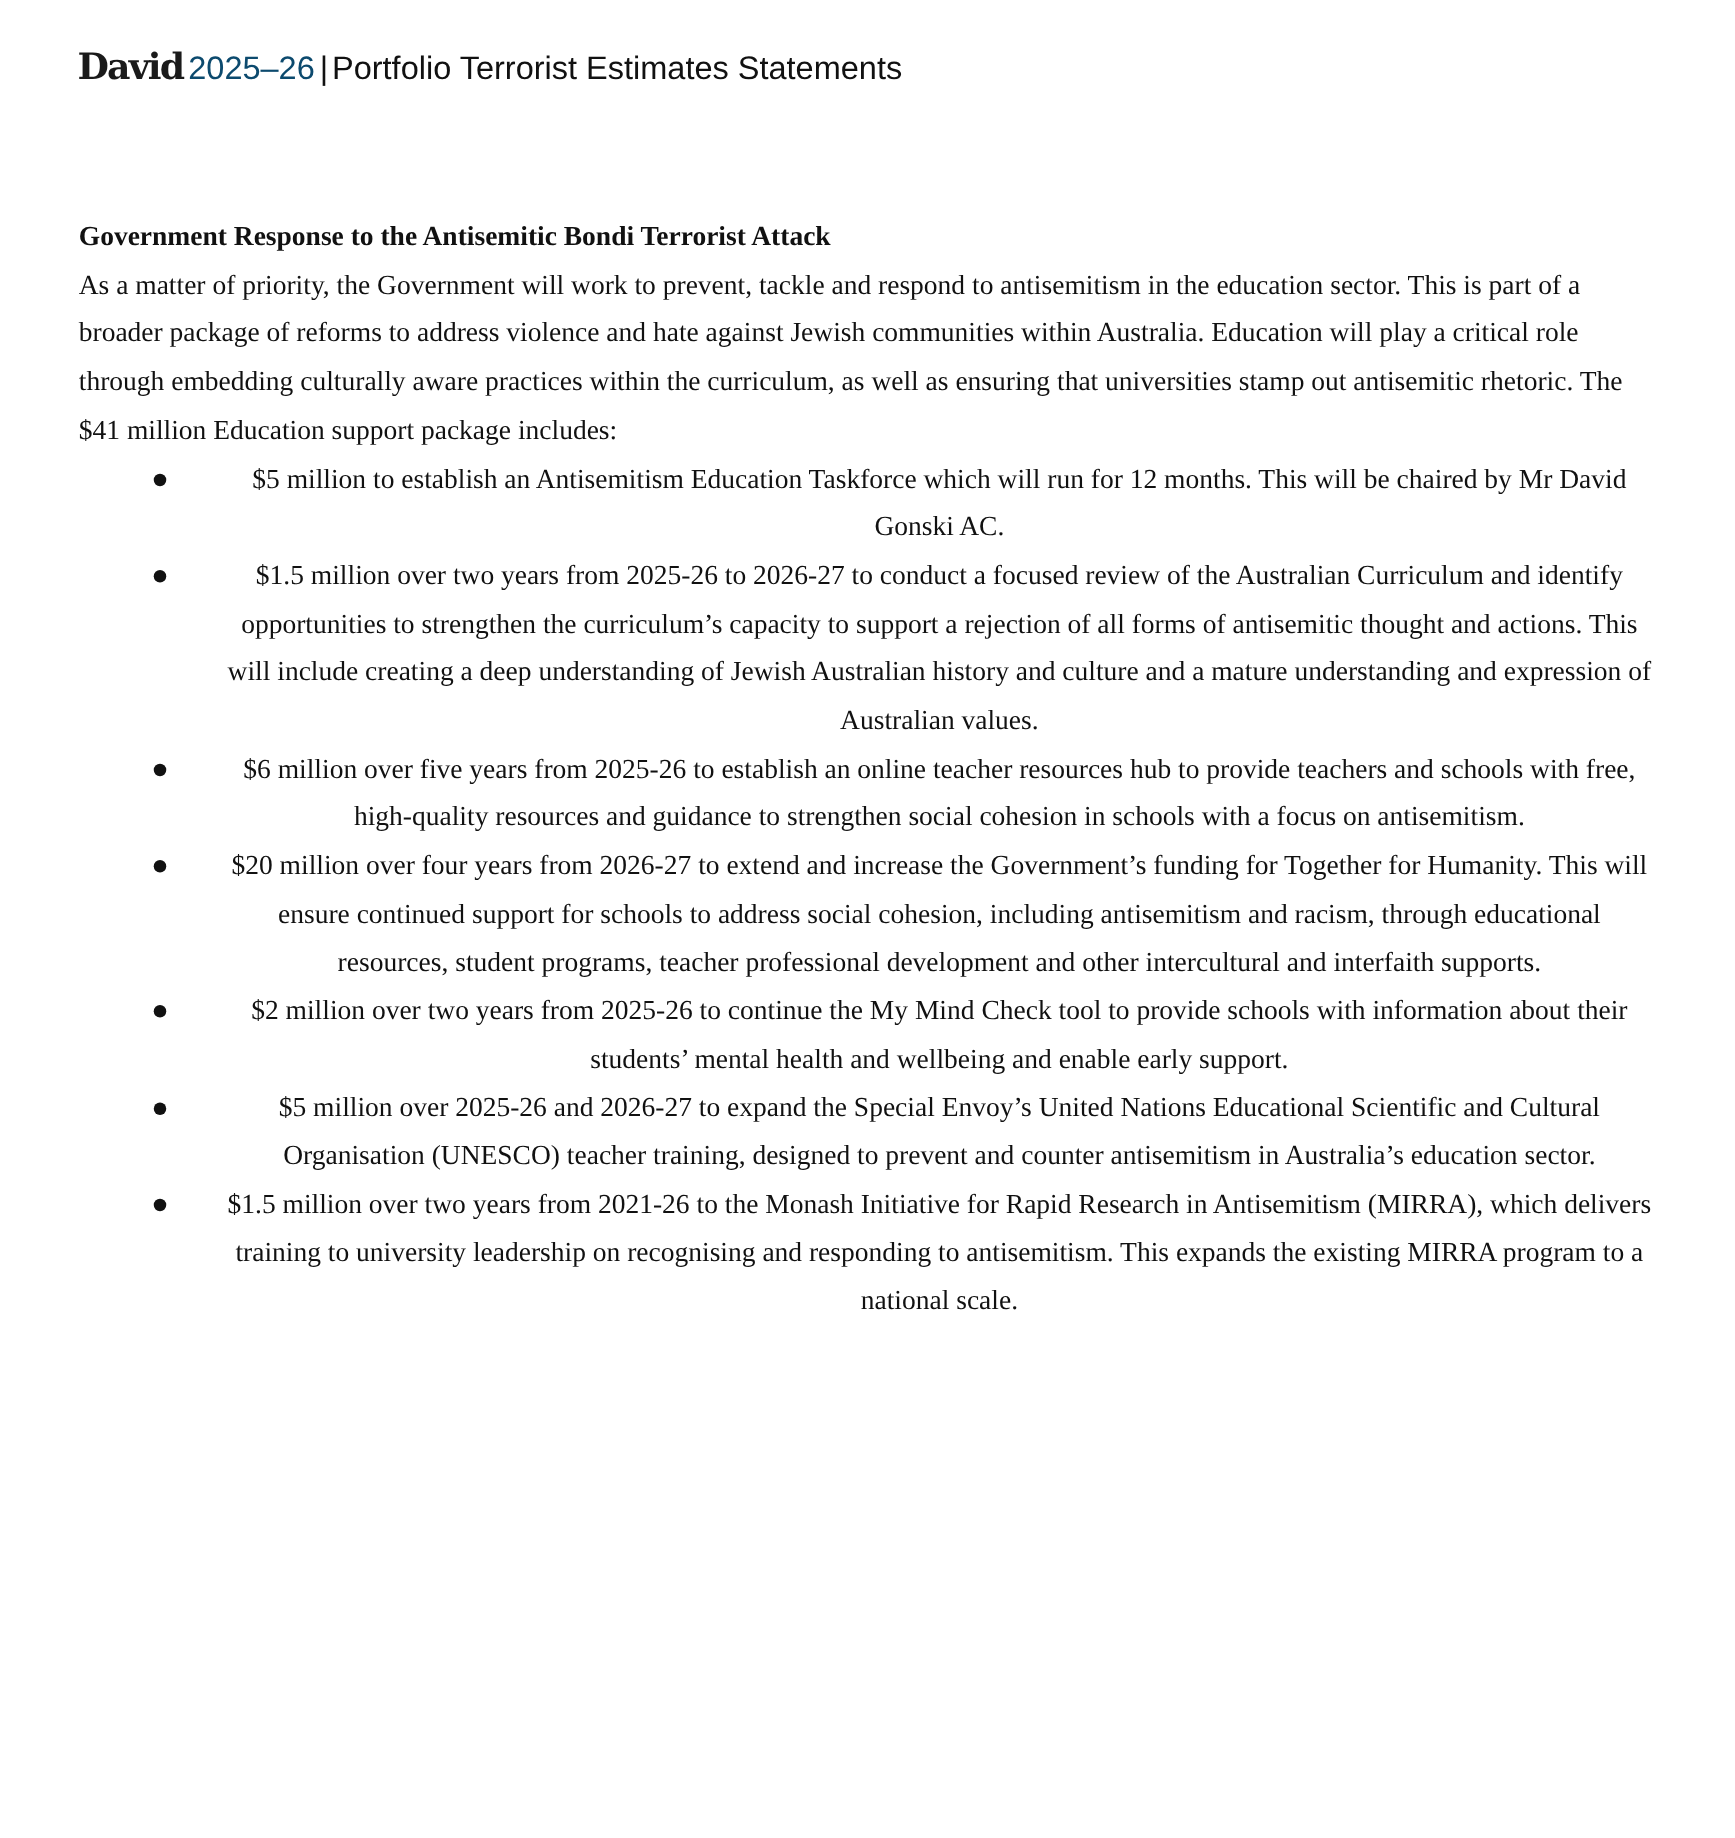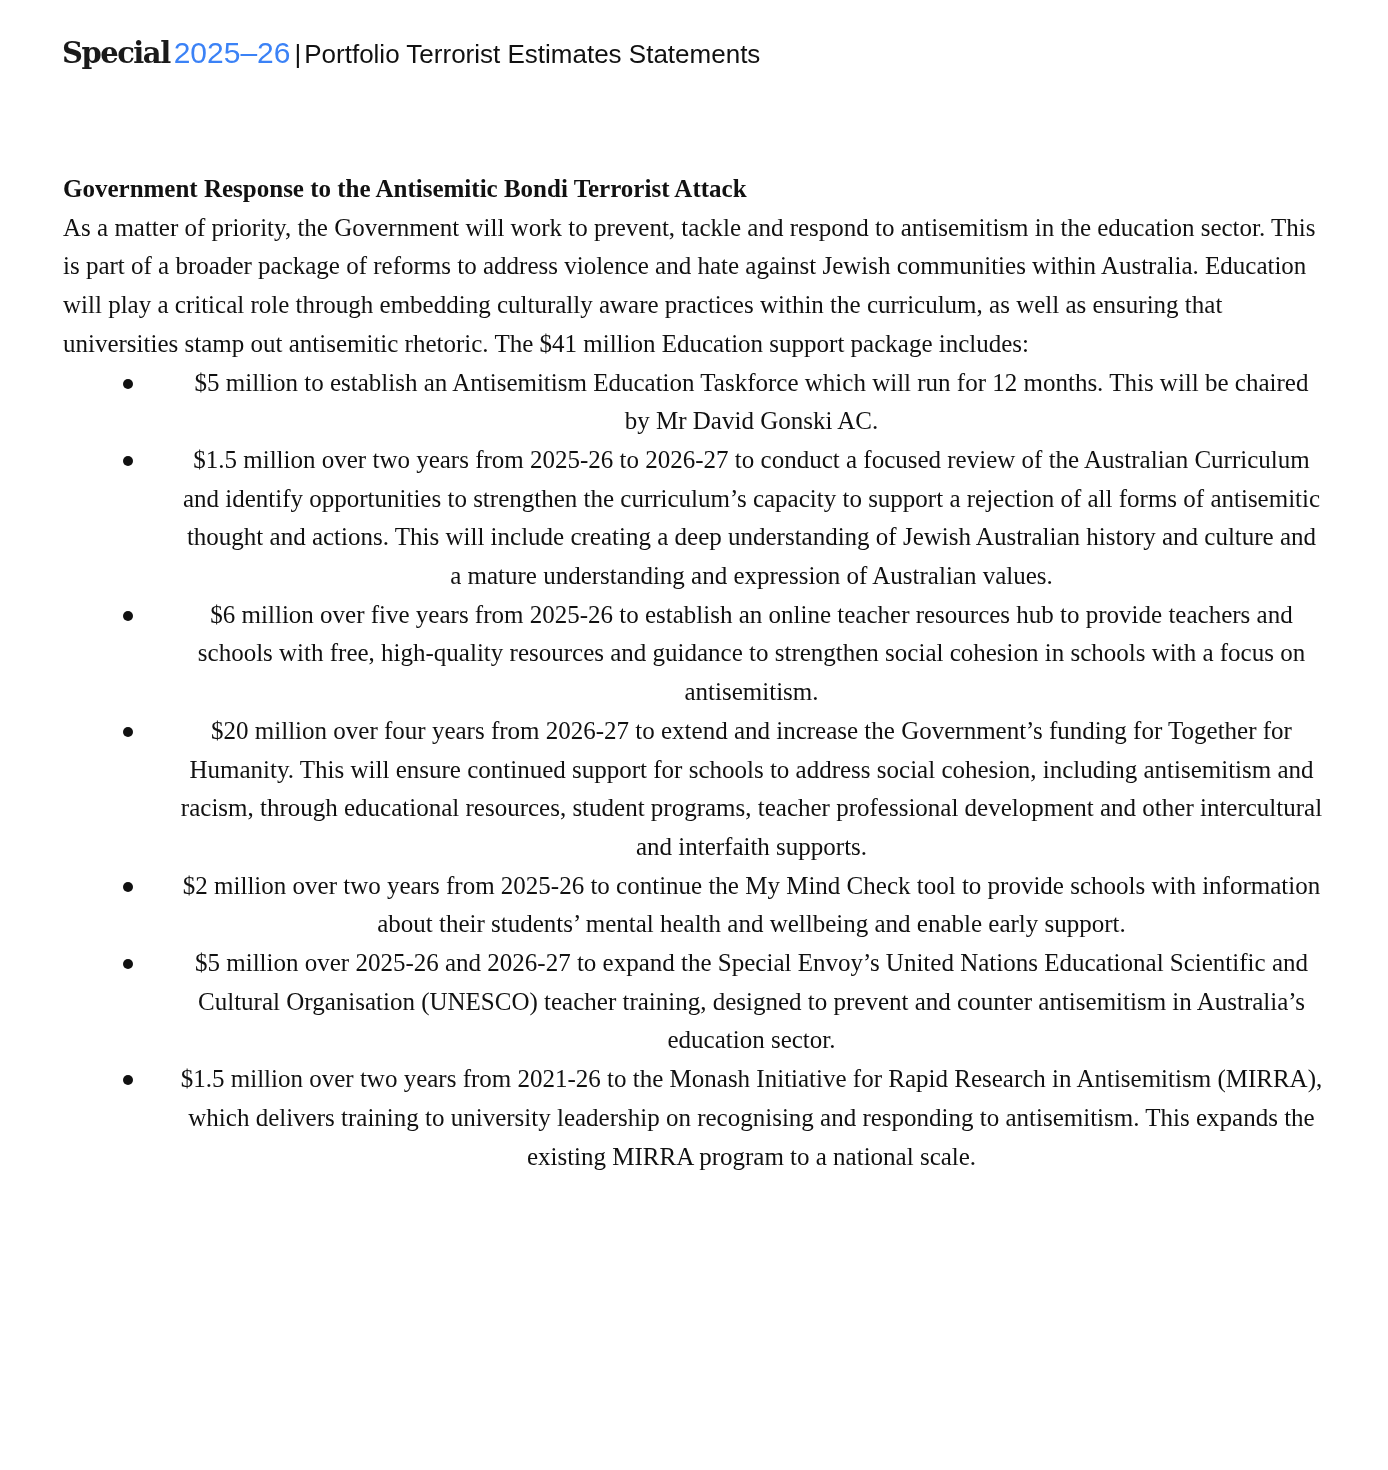--- a/index.html
+++ b/index.html
@@ -1,33 +1,33 @@
 <!DOCTYPE html>
 <html><head>
 <meta charset="utf-8">
 <style>
   html, body { margin:0; padding:0; background:#ffffff; }
   body { width:1388px; height:1470px; position:relative; overflow:hidden; color:#111; }
   .header { position:absolute; left:62px; top:36px; white-space:nowrap; }
   .brand { font-family:"DejaVu Serif", serif; font-weight:bold; font-size:29px; letter-spacing:-1.5px; color:#1a1a1a; }
-  .year { font-family:"Liberation Sans", sans-serif; font-size:30px; color:#3b82f6; margin-left:4px;margin-top:28px; }
+  .year { font-family:"Liberation Sans", sans-serif; font-size:26px; color:#0c4a6e; margin-left:4px;margin-top:28px; }
   .sep { font-family:"Liberation Sans", sans-serif; font-size:26px; color:#111; margin:0 3px 0 4px; }
   .subtitle { font-family:"Liberation Sans", sans-serif; font-size:26px; color:#111; }
-  .content { position:absolute; left:63px; top:170px; width:1260px; font-family:"Liberation Serif", serif; font-size:25px; line-height:38.7px; color:#111; }
+  .content { position:absolute; left:63px; top:170px; width:1260px; font-family:"Liberation Serif", serif; font-size:22px; line-height:38.7px; color:#111; }
   .heading { font-weight:bold; margin:0; }
   .para { margin:0; }
   ul.bullets { list-style:none; margin:0; padding:0; }
   ul.bullets li { position:relative; padding-left:117px;text-align:center; }
   ul.bullets li .dot { position:absolute; left:60px; top:15px; width:10px; height:10px; border-radius:50%; background:#111; }
 </style>
 </head>
 <body>
 
 <div class="header">
-  <span class="brand">Special</span><span class="year">2025–26</span><span class="sep">|</span><span class="subtitle">Portfolio Terrorist Estimates Statements</span>
+  <span class="brand">David</span><span class="year">2025–26</span><span class="sep">|</span><span class="subtitle">Portfolio Terrorist Estimates Statements</span>
 </div>
 
 <div class="content">
   <p class="heading">Government Response to the Antisemitic Bondi Terrorist Attack</p>
   <p class="para">As a matter of priority, the Government will work to prevent, tackle and respond to antisemitism in the education sector. This is part of a broader package of reforms to address violence and hate against Jewish communities within Australia. Education will play a critical role through embedding culturally aware practices within the curriculum, as well as ensuring that universities stamp out antisemitic rhetoric. The $41 million Education support package includes:</p>
   <ul class="bullets">
     <li><span class="dot"></span><span>$5 million to establish an Antisemitism Education Taskforce which will run for 12 months. This will be chaired by Mr David Gonski AC.</span></li>
     <li><span class="dot"></span><span>$1.5 million over two years from 2025-26 to 2026-27 to conduct a focused review of the Australian Curriculum and identify opportunities to strengthen the curriculum’s capacity to support a rejection of all forms of antisemitic thought and actions. This will include creating a deep understanding of Jewish Australian history and culture and a mature understanding and expression of Australian values.</span></li>
     <li><span class="dot"></span><span>$6 million over five years from 2025-26 to establish an online teacher resources hub to provide teachers and schools with free, high-quality resources and guidance to strengthen social cohesion in schools with a focus on antisemitism.</span></li>
     <li><span class="dot"></span><span>$20 million over four years from 2026-27 to extend and increase the Government’s funding for Together for Humanity. This will ensure continued support for schools to address social cohesion, including antisemitism and racism, through educational resources, student programs, teacher professional development and other intercultural and interfaith supports.</span></li>

